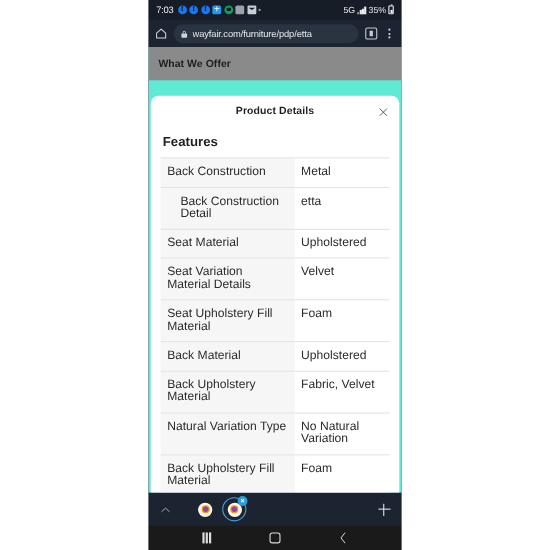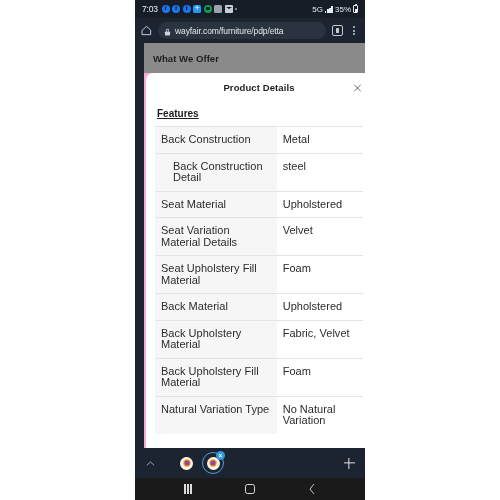--- a/index.html
+++ b/index.html
@@ -230,23 +230,22 @@
     border-radius: 50%;
     background: #c5cad0;
   }
 
   
   #page {
     position: absolute;
     left: 0; top: 43px;
     width: 262px;
     height: 405px;
-    background: #f9a8d4;
+    background: #5eead4;
     overflow: hidden;
-    margin-left: 9px;
   }
   
   #page-under-header {
     position: absolute;
     left: 0; top: 0;
     width: 230px;
     height: 30px;
     background: #8a8a8a;
     display: flex;
     align-items: center;
@@ -257,21 +256,21 @@
     color: #1d1d1d;
     font-size: 9.5px;
     font-weight: bold;
     letter-spacing: 0.05px;
   }
 
   
   #modal-sheet {
     position: absolute;
     left: 2px;
-    top: 30px;
+    top: 44px;
     width: 226px;
     height: 375px;
     background: #ffffff;
     border-radius: 7px 7px 0 0;
     overflow: hidden;
     box-sizing: border-box;
   }
   #modal-header {
     position: relative;
     height: 29px;
@@ -298,25 +297,24 @@
   }
   #close-icon svg { display: block; }
 
   #modal-body {
     height: 346px;
     overflow: hidden;
     padding: 0 9px;
     box-sizing: border-box;
   }
   #features-heading {
-    font-size: 10px;
+    font-size: 12px;
     font-weight: bold;
     color: #1e1e1e;
     padding: 6px 0 7px 2px;
-    text-decoration: underline;
   }
 
   
   #spec-table {
     width: 100%;
     border-collapse: collapse;
     table-layout: fixed;
   }
   #spec-table tr {
     border-top: 1px solid #e4e4e4;
@@ -548,21 +546,21 @@
         <div id="modal-body">
           <div id="features-heading">Features</div>
           <table id="spec-table">
             <tbody>
               <tr>
                 <td class="k">Back Construction</td>
                 <td class="v">Metal</td>
               </tr>
               <tr>
                 <td class="k sub">Back Construction Detail</td>
-                <td class="v">steel</td>
+                <td class="v">etta</td>
               </tr>
               <tr>
                 <td class="k">Seat Material</td>
                 <td class="v">Upholstered</td>
               </tr>
               <tr>
                 <td class="k">Seat Variation Material Details</td>
                 <td class="v">Velvet</td>
               </tr>
               <tr>
@@ -571,26 +569,26 @@
               </tr>
               <tr>
                 <td class="k">Back Material</td>
                 <td class="v">Upholstered</td>
               </tr>
               <tr>
                 <td class="k">Back Upholstery Material</td>
                 <td class="v">Fabric, Velvet</td>
               </tr>
               <tr>
+                <td class="k">Natural Variation Type</td>
+                <td class="v">No Natural Variation</td>
+              </tr>
+              <tr>
                 <td class="k">Back Upholstery Fill Material</td>
                 <td class="v">Foam</td>
-              </tr>
-              <tr>
-                <td class="k">Natural Variation Type</td>
-                <td class="v">No Natural Variation</td>
               </tr>
             </tbody>
           </table>
         </div>
 
       </div>
     </div>
 
     <div id="tab-strip">
       <span id="chevron-up-icon">

